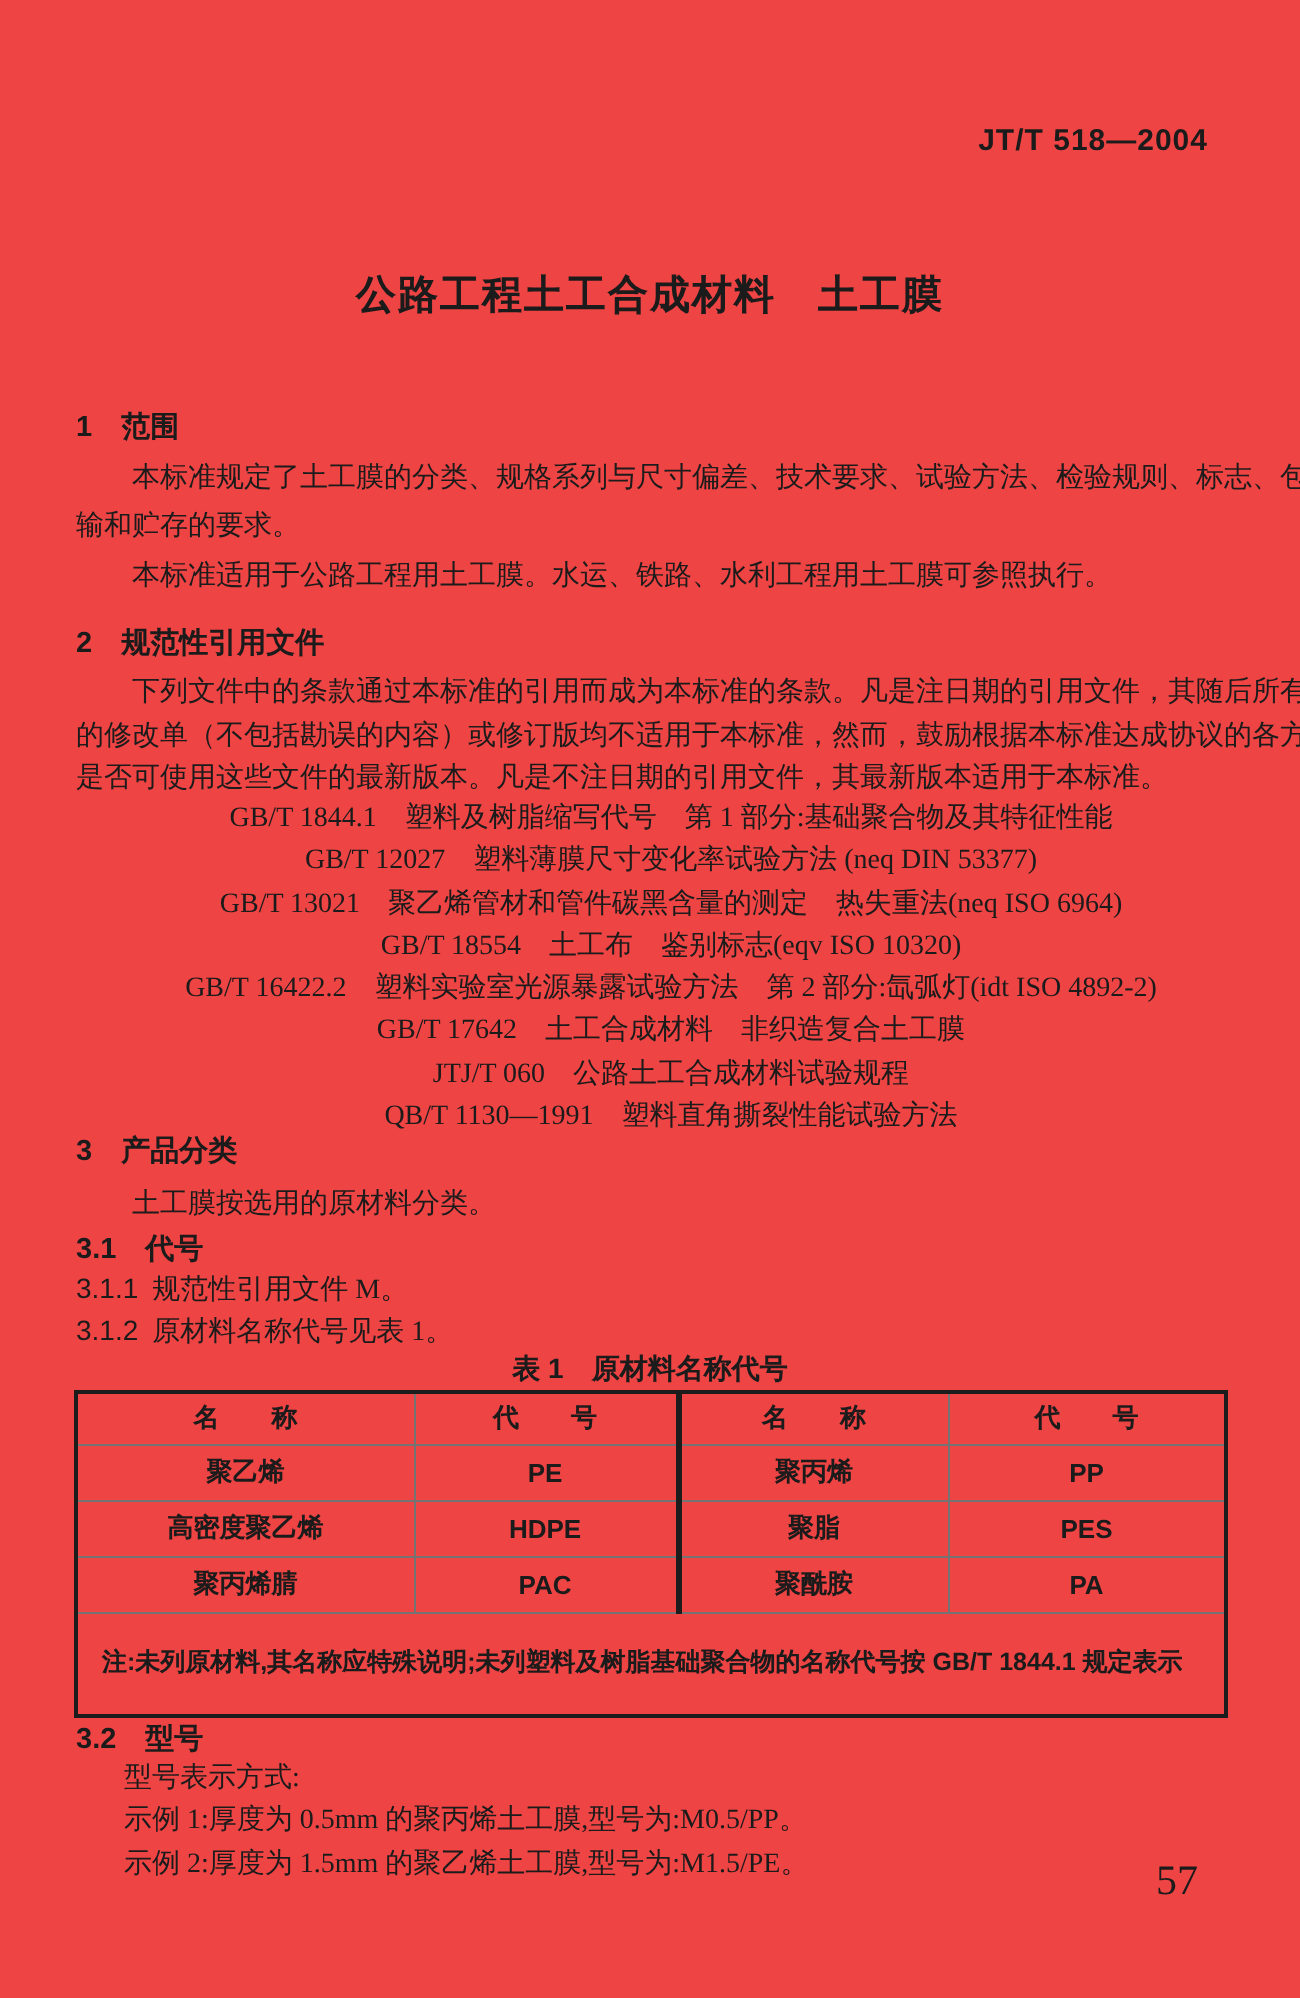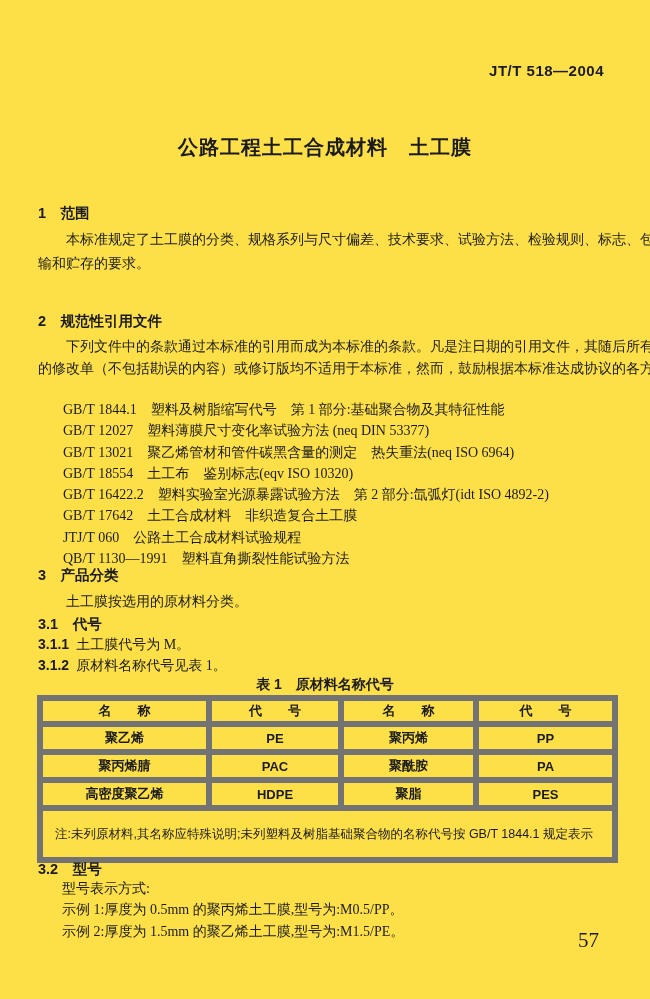--- a/index.html
+++ b/index.html
@@ -1,21 +1,21 @@
 <!DOCTYPE html>
 <html><head>
 <meta charset="utf-8">
 <style>
   * { margin:0; padding:0; box-sizing:border-box; }
   html,body { background:#e9e9e7; }
   .page {
     position:relative;
     width:650px; height:999px;
     margin:0 auto;
-    background:#fde047;
+    background:#ef4444;
     color:#1b1b1b;
     overflow:hidden;
   }
 
   .doc-code {
     position:absolute; top:62px; right:46px;
     font-family:"Liberation Sans", sans-serif;
     font-weight:bold; font-size:15px; letter-spacing:0.5px;
   }
   .doc-title {
@@ -32,51 +32,51 @@
     text-align:center;
   }
   .para { position:absolute; left:38px; width:575px; }
   .line {
     font-family:"Liberation Serif", serif;
     font-size:14px; line-height:24px;
     white-space:nowrap;
   }
   .indent { padding-left:28px; }
   .para.tight .line { line-height:21.5px; }
-  .refs { position:absolute; left:63px; }
+  .refs { position:absolute; left:48px;text-align:center; }
   .refs .line { line-height:21.3px; }
   .clause { position:absolute; left:38px; white-space:nowrap;
     font-family:"Liberation Serif", serif; font-size:14px; }
-  .clause .num { font-family:"Liberation Sans", sans-serif; font-weight:bold; font-size:14px; }
+  .clause .num { font-family:"Liberation Sans", sans-serif; font-weight:normal; font-size:14px; }
   .tbl-caption {
     position:absolute; top:676px; left:0; width:100%;
     text-align:center;
     font-family:"Liberation Sans", sans-serif;
     font-weight:bold; font-size:14px;
   }
   table.t1 {
     position:absolute; top:695px; left:37px;
     width:575px;
     border-collapse:collapse;
     table-layout:fixed;
   }
   table.t1 th, table.t1 td {
-    border:6px solid #737373;
+    border:1px solid #737373;
     text-align:center;
     font-family:"Liberation Sans", sans-serif;
     font-size:13px;
     overflow:hidden;
   }
   table.t1 { border:2px solid #1c1c1c; }
   table.t1 th { height:26px; font-weight:bold; }
   table.t1 td { height:28px; font-weight:bold; }
   table.t1 th:nth-child(3), table.t1 tr.data td:nth-child(3) { border-left:3px solid #1c1c1c; }
   table.t1 tr.note-row td {
     height:52px; text-align:left; padding:4px 12px;
-    font-weight:400; font-size:12.5px;
+    font-weight:700; font-size:12.5px;
     white-space:nowrap;
   }
   .page-num {
     position:absolute; top:928px; left:578px;
     font-family:"Liberation Serif", serif;
     font-size:21px;
   }
 </style>
 </head>
 <body>
@@ -85,42 +85,46 @@
 
   <div class="doc-code">JT/T 518—2004</div>
 
   <div class="doc-title">公路工程土工合成材料　土工膜</div>
 
   <div class="sec-h" style="top:204px">1　范围</div>
   <div class="para" style="top:228px">
     <div class="line indent">本标准规定了土工膜的分类、规格系列与尺寸偏差、技术要求、试验方法、检验规则、标志、包装、运</div>
     <div class="line">输和贮存的要求。</div>
   </div>
+  <div class="para" style="top:277px">
+    <div class="line indent">本标准适用于公路工程用土工膜。水运、铁路、水利工程用土工膜可参照执行。</div>
+  </div>
 
   <div class="sec-h" style="top:312px">2　规范性引用文件</div>
   <div class="para tight" style="top:336px">
     <div class="line indent">下列文件中的条款通过本标准的引用而成为本标准的条款。凡是注日期的引用文件，其随后所有</div>
     <div class="line">的修改单（不包括勘误的内容）或修订版均不适用于本标准，然而，鼓励根据本标准达成协议的各方研究</div>
+    <div class="line">是否可使用这些文件的最新版本。凡是不注日期的引用文件，其最新版本适用于本标准。</div>
   </div>
   <div class="para refs" style="top:399px">
     <div class="line">GB/T 1844.1　塑料及树脂缩写代号　第 1 部分:基础聚合物及其特征性能</div>
     <div class="line">GB/T 12027　塑料薄膜尺寸变化率试验方法 (neq DIN 53377)</div>
     <div class="line">GB/T 13021　聚乙烯管材和管件碳黑含量的测定　热失重法(neq ISO 6964)</div>
     <div class="line">GB/T 18554　土工布　鉴别标志(eqv ISO 10320)</div>
     <div class="line">GB/T 16422.2　塑料实验室光源暴露试验方法　第 2 部分:氙弧灯(idt ISO 4892-2)</div>
     <div class="line">GB/T 17642　土工合成材料　非织造复合土工膜</div>
     <div class="line">JTJ/T 060　公路土工合成材料试验规程</div>
     <div class="line">QB/T 1130—1991　塑料直角撕裂性能试验方法</div>
   </div>
 
   <div class="sec-h" style="top:566px">3　产品分类</div>
   <div class="clause" style="top:593px; left:66px">土工膜按选用的原材料分类。</div>
   <div class="sec-h" style="top:615px">3.1　代号</div>
   <div class="clause" style="top:636px">
-    <span class="num">3.1.1</span>&nbsp;&nbsp;<span>土工膜代号为 M。</span>
+    <span class="num">3.1.1</span>&nbsp;&nbsp;<span>规范性引用文件 M。</span>
   </div>
   <div class="clause" style="top:657px">
     <span class="num">3.1.2</span>&nbsp;&nbsp;<span>原材料名称代号见表 1。</span>
   </div>
 
   <div class="tbl-caption">表 1　原材料名称代号</div>
   <table class="t1">
     <colgroup>
       <col style="width:169px">
         <col style="width:132px">
@@ -136,30 +140,30 @@
       </tr>
     </thead>
     <tbody>
       <tr class="data">
         <td>聚乙烯</td>
         <td>PE</td>
         <td>聚丙烯</td>
         <td>PP</td>
       </tr>
       <tr class="data">
+        <td>高密度聚乙烯</td>
+        <td>HDPE</td>
+        <td>聚脂</td>
+        <td>PES</td>
+      </tr>
+      <tr class="data">
         <td>聚丙烯腈</td>
         <td>PAC</td>
         <td>聚酰胺</td>
         <td>PA</td>
-      </tr>
-      <tr class="data">
-        <td>高密度聚乙烯</td>
-        <td>HDPE</td>
-        <td>聚脂</td>
-        <td>PES</td>
       </tr>
       <tr class="note-row">
         <td colspan="4">注:未列原材料,其名称应特殊说明;未列塑料及树脂基础聚合物的名称代号按 GB/T 1844.1 规定表示</td>
       </tr>
     </tbody>
   </table>
 
   <div class="sec-h" style="top:860px">3.2　型号</div>
   <div class="clause" style="top:880px; left:62px">型号表示方式:</div>
   <div class="clause" style="top:901px; left:62px">示例 1:厚度为 0.5mm 的聚丙烯土工膜,型号为:M0.5/PP。</div>

